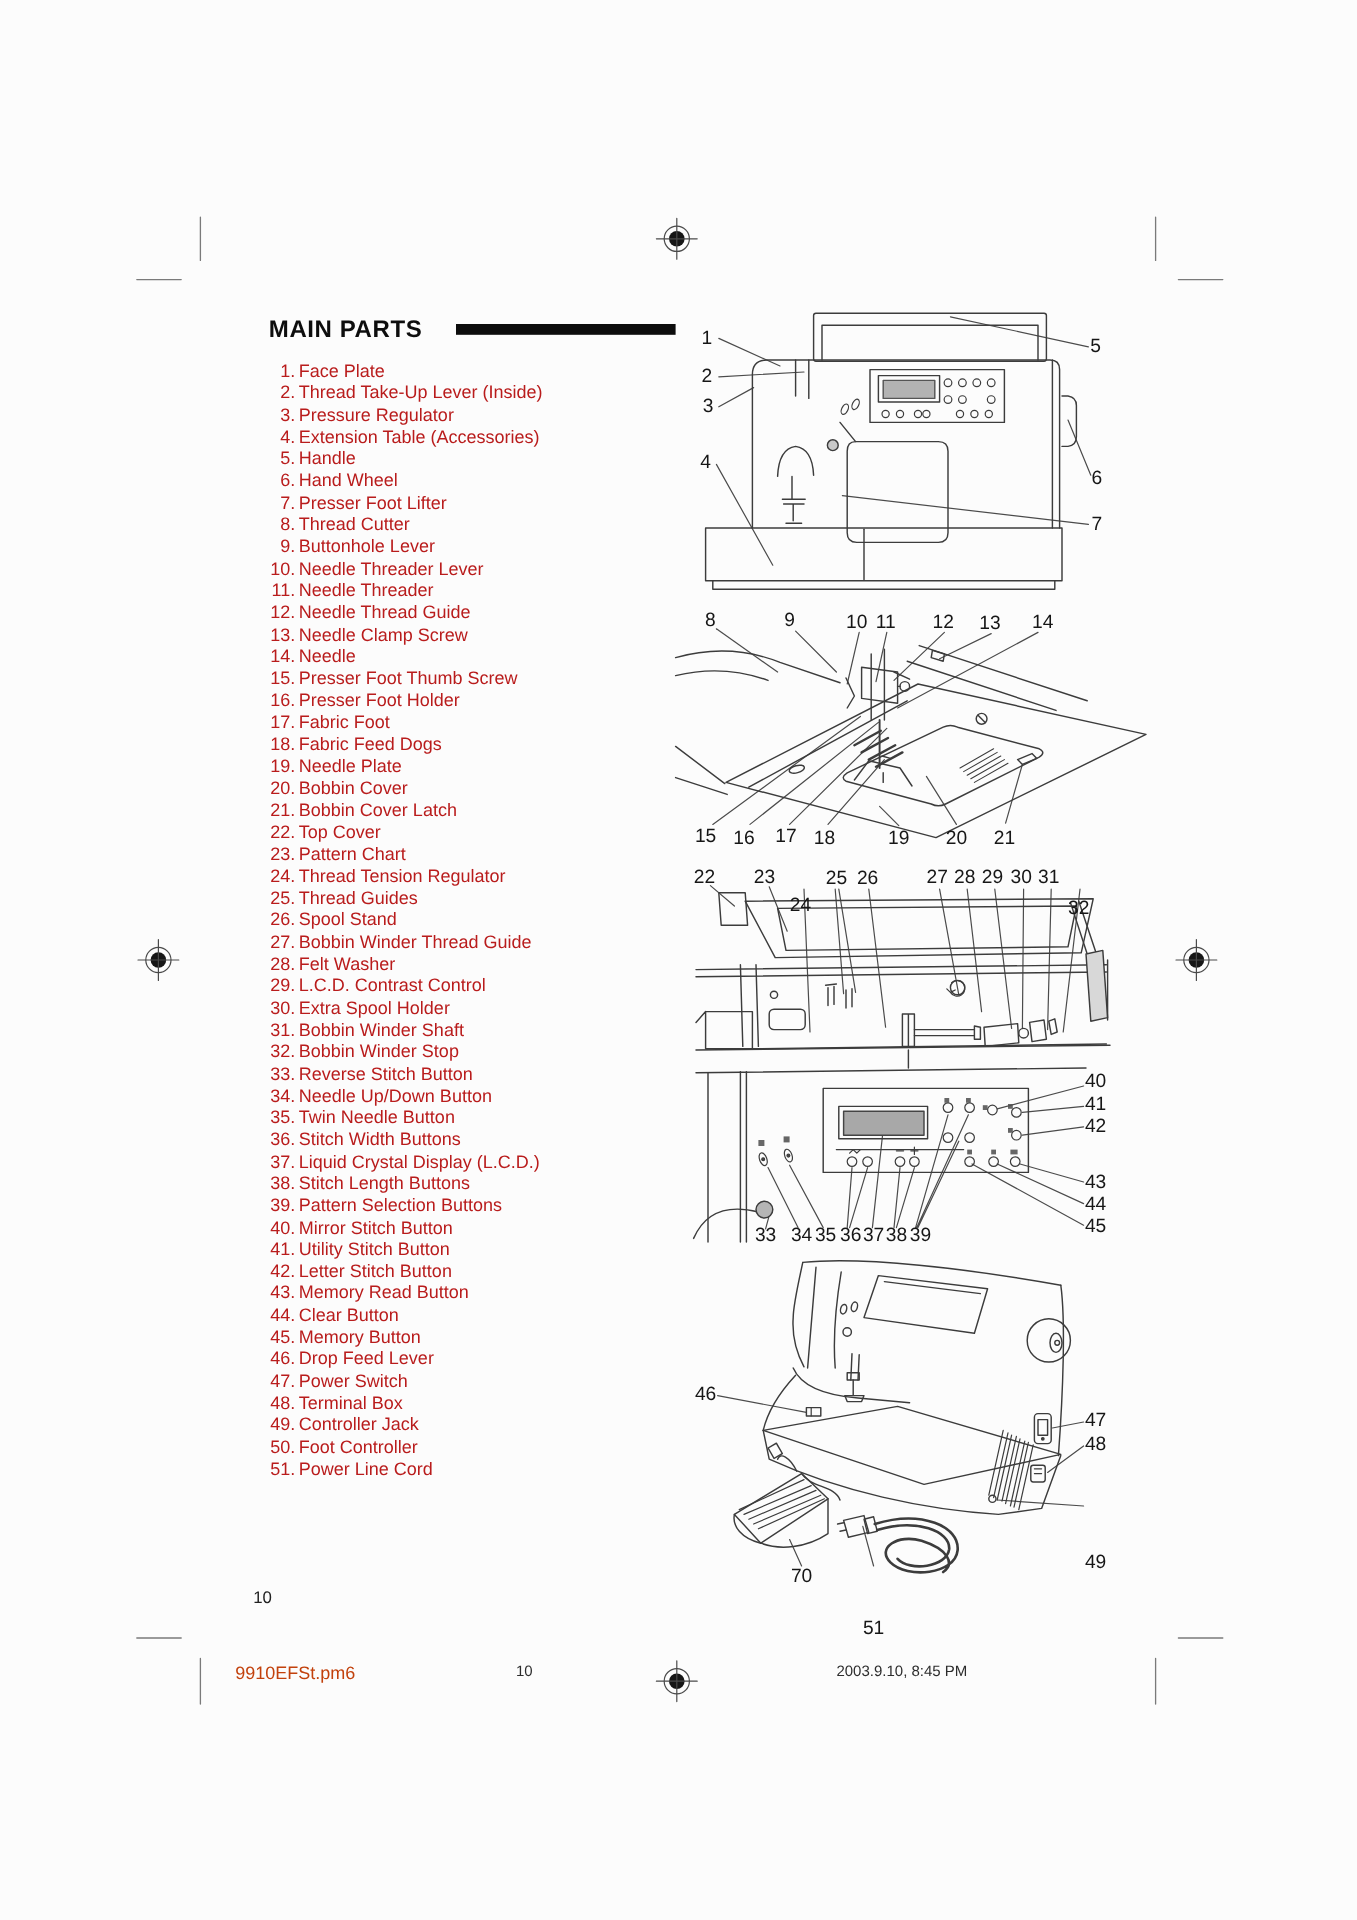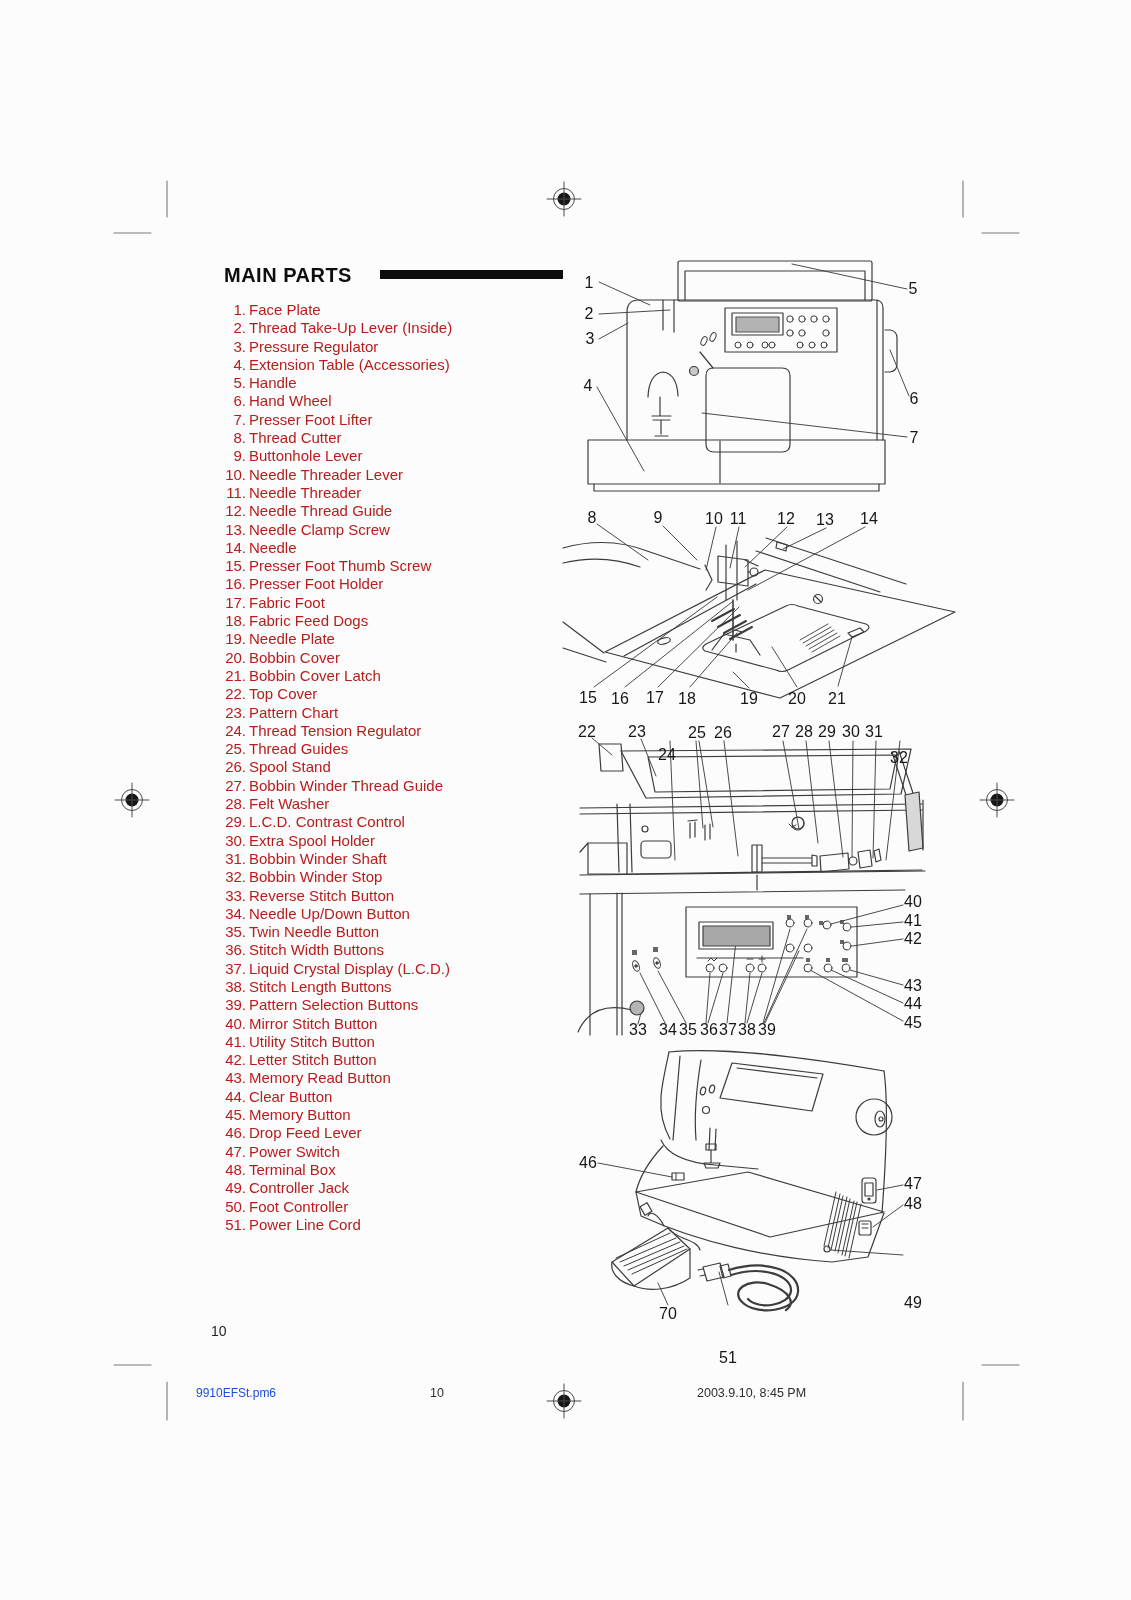--- a/index.html
+++ b/index.html
@@ -9,21 +9,21 @@
          letter-spacing:.5px;color:#0d0d0d;white-space:nowrap;}
   .title-bar{position:absolute;left:380px;top:270px;width:183px;height:9px;background:#0d0d0d;}
   .parts{position:absolute;left:186px;top:301px;font-size:15px;line-height:18.3px;color:#b91c1c;}
   .part-row{white-space:nowrap;}
   .part-num{display:inline-block;width:60px;text-align:right;}
   .part-name{padding-left:3px;}
   #art{position:absolute;left:0;top:0;}
   #callout-layer .co{position:absolute;transform:translate(-50%,-50%);
         font-size:16px;color:#161616;white-space:nowrap;}
   .pageno{position:absolute;left:211px;top:1323px;font-size:14px;color:#222;}
-  .footer-file{position:absolute;left:196px;top:1386px;font-size:12px;color:#1d4ed8;}
+  .footer-file{position:absolute;left:196px;top:1386px;font-size:15px;color:#c2410c;}
   .footer-page{position:absolute;left:430px;top:1386px;font-size:12.5px;color:#2d2d2d;}
   .footer-date{position:absolute;left:697px;top:1386px;font-size:12.5px;color:#2d2d2d;}
 </style>
 </head>
 <body>
 
 <div class="page">
 
   <h1 class="title">MAIN PARTS</h1>
   <div class="title-bar"></div>

